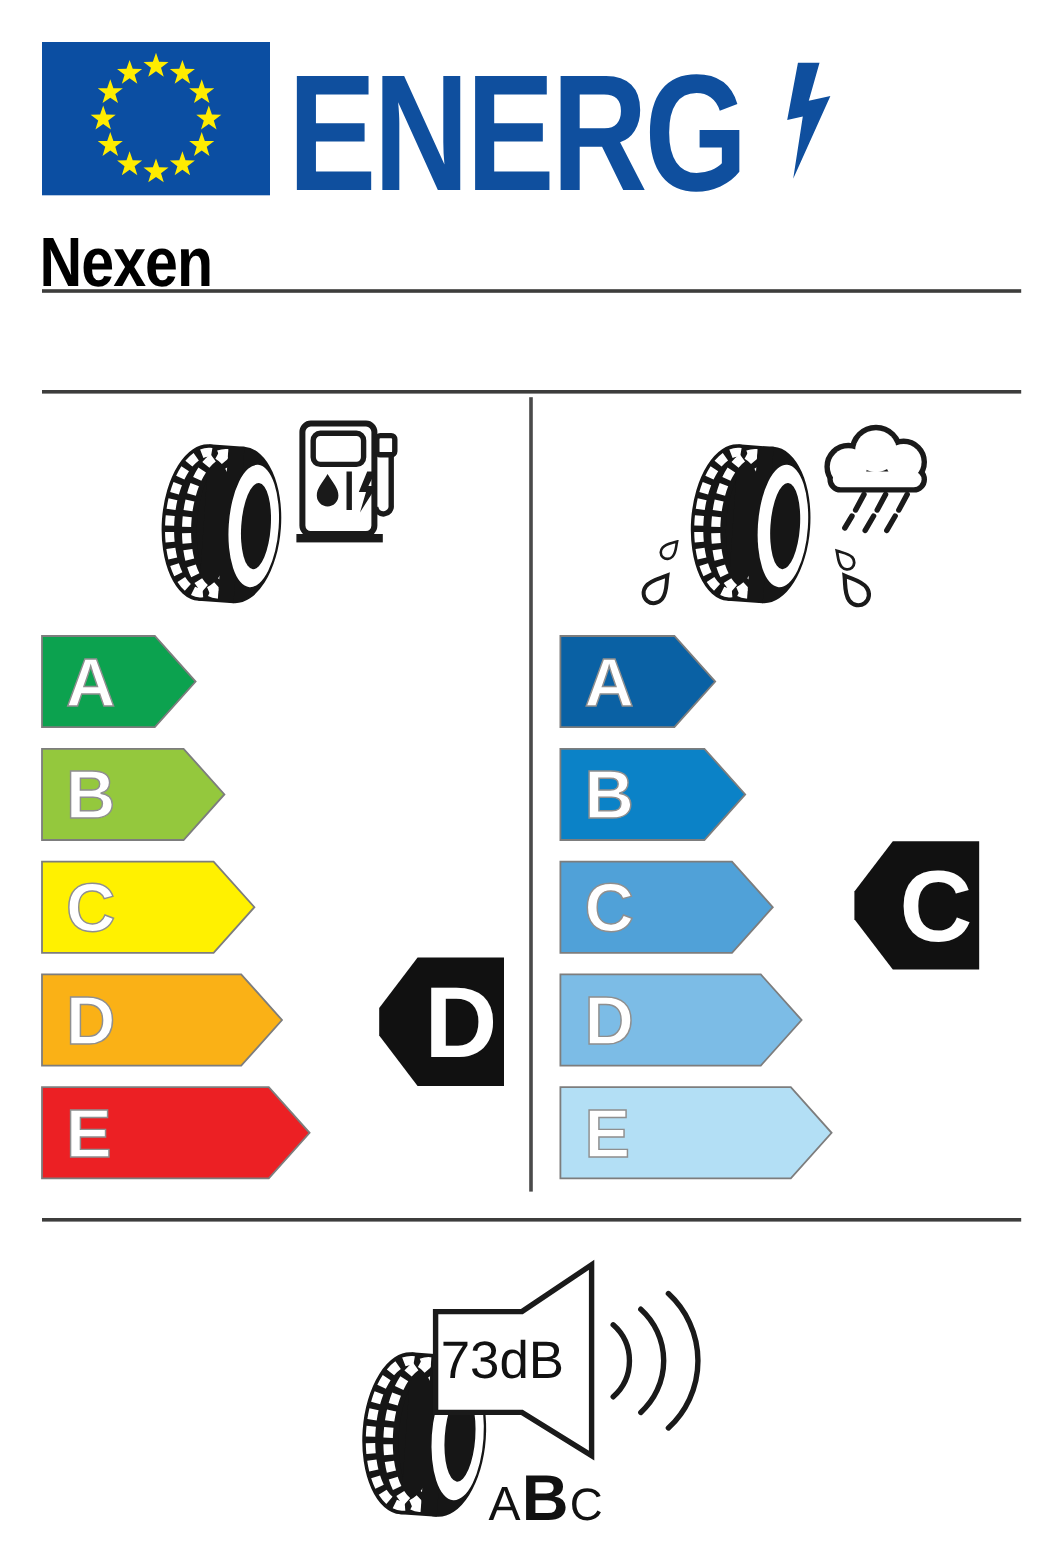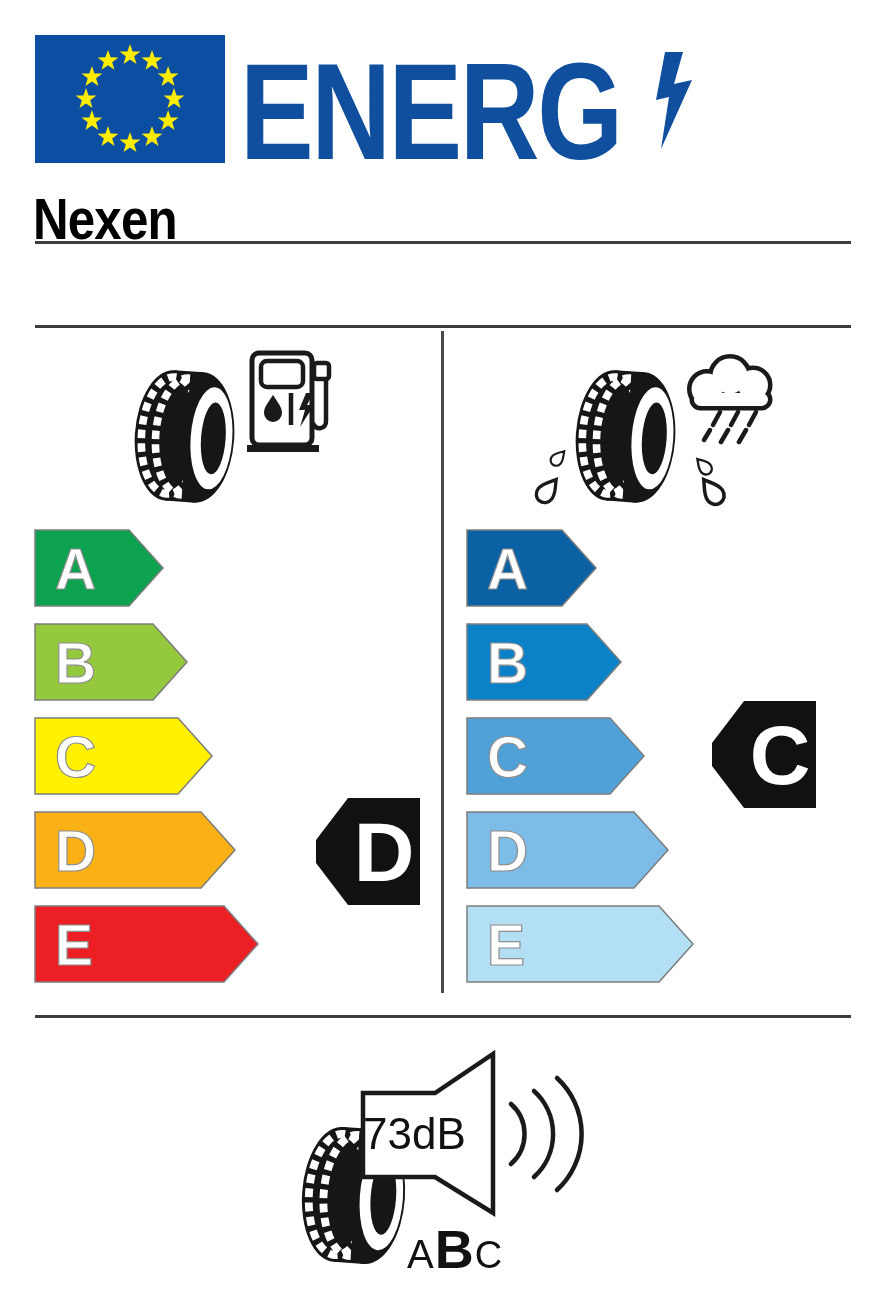--- a/index.html
+++ b/index.html
@@ -26,22 +26,22 @@
     font-size:57px;font-weight:bold;color:#fff;
     -webkit-text-stroke:1.2px #8f8f8f;
   }
   .badge{position:absolute;width:108px;height:110px;}
   .badge svg{position:absolute;left:0;top:0;overflow:visible;}
   .badge-letter{
     position:absolute;left:30px;right:0;top:0;height:108px;line-height:110px;
     text-align:center;font-size:84px;font-weight:bold;color:#fff;
   }
   .db-value{
-    position:absolute;left:363px;top:1112px;width:128px;height:44px;line-height:44px;
-    text-align:left;font-size:44px;font-weight:400;color:#111;
+    position:absolute;left:342px;top:1112px;width:128px;height:44px;line-height:44px;
+    text-align:right;font-size:44px;font-weight:400;color:#111;
   }
   .noise-classes{
     position:absolute;left:407px;top:1218px;display:flex;align-items:baseline;color:#111;
   }
   .nc-a{font-size:40px;font-weight:400;}
   .nc-b{font-size:54px;font-weight:800;margin:0 1px;}
   .nc-c{font-size:38px;font-weight:400;}
 </style>
 </head>
 <body>

